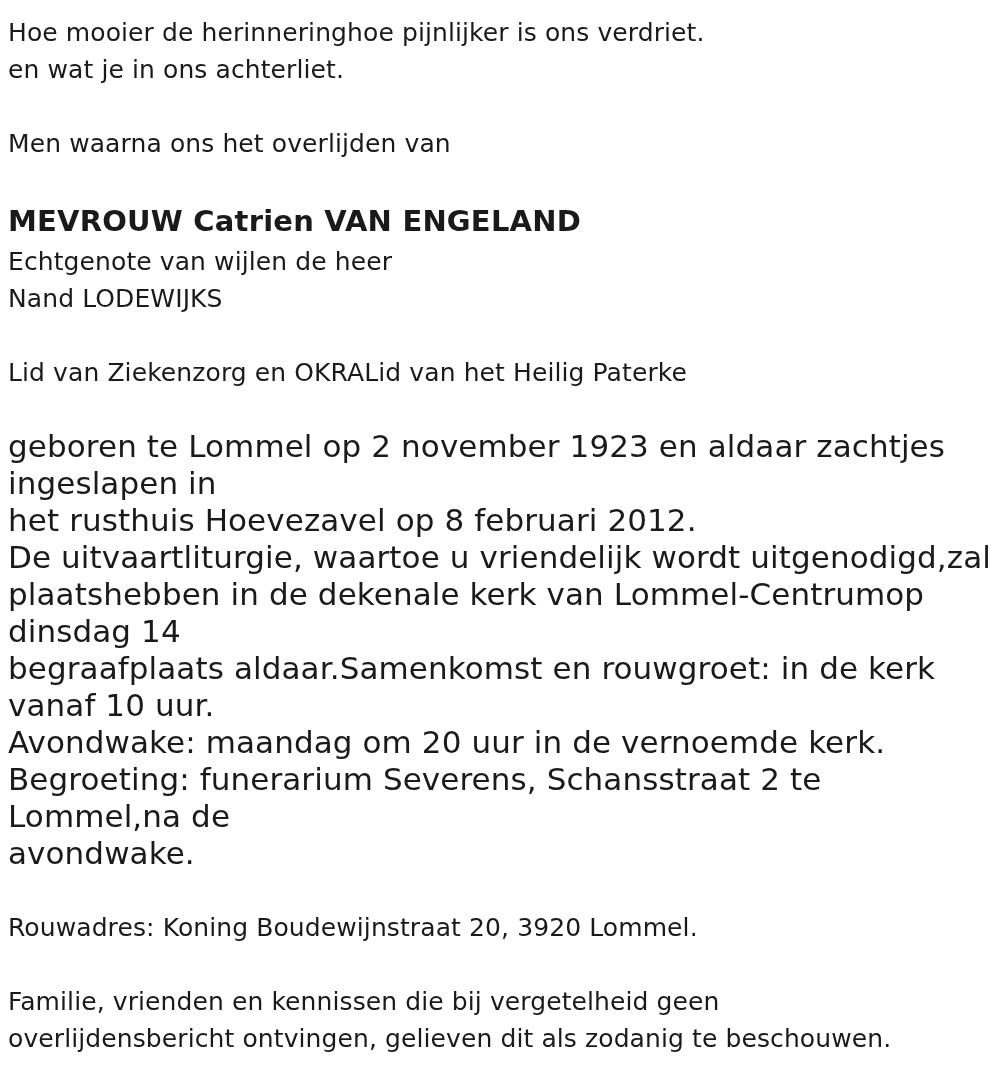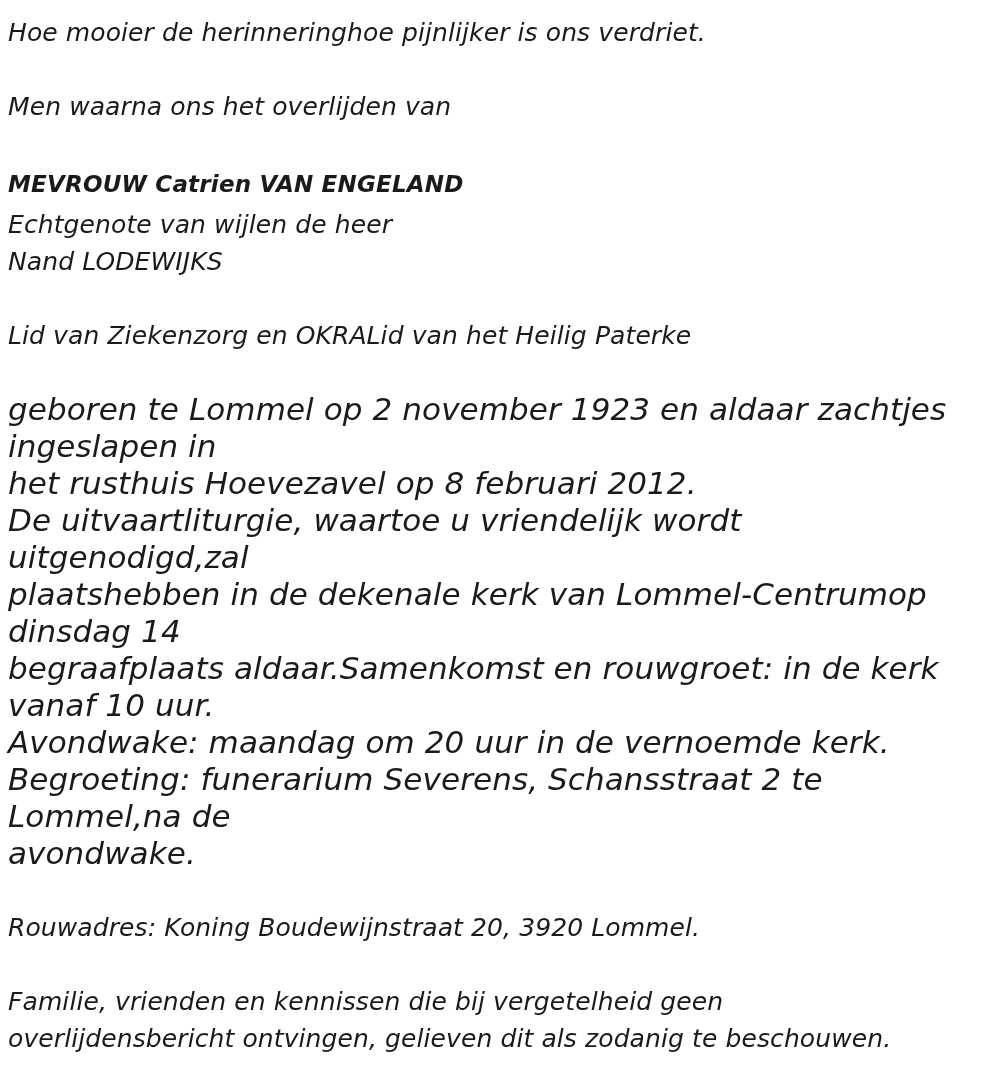--- a/index.html
+++ b/index.html
@@ -14,49 +14,49 @@
     color: #1a1a1a;
     overflow: hidden;
   }
   .obituary {
     box-sizing: border-box;
     width: 1000px;
     padding: 14px 8px 0 8px;
   }
   .block {
     margin: 0;
-    font-style: italic;
   }
   .line {
     font-size: 25px;
     line-height: 37px;
     white-space: pre-wrap;
     letter-spacing: 0.1px;
   }
   .spacer-sm {
     height: 37px;
   }
   .name {
-    font-size: 23px;
+    font-size: 29px;
     font-weight: bold;
     line-height: 44px;
     letter-spacing: 0.2px;
   }
   .paragraph .line {
     font-size: 31px;
     line-height: 37px;
   }
 </style>
 </head>
 <body>
 
 <div class="obituary">
 
   <div class="block">
     <div class="line">Hoe mooier de herinneringhoe pijnlijker is ons verdriet.</div>
+    <div class="line">en wat je in ons achterliet.</div>
   </div>
 
   <div class="spacer-sm"></div>
 
   <div class="block">
     <div class="line">Men waarna ons het overlijden van</div>
   </div>
 
   <div class="spacer-sm"></div>
 

